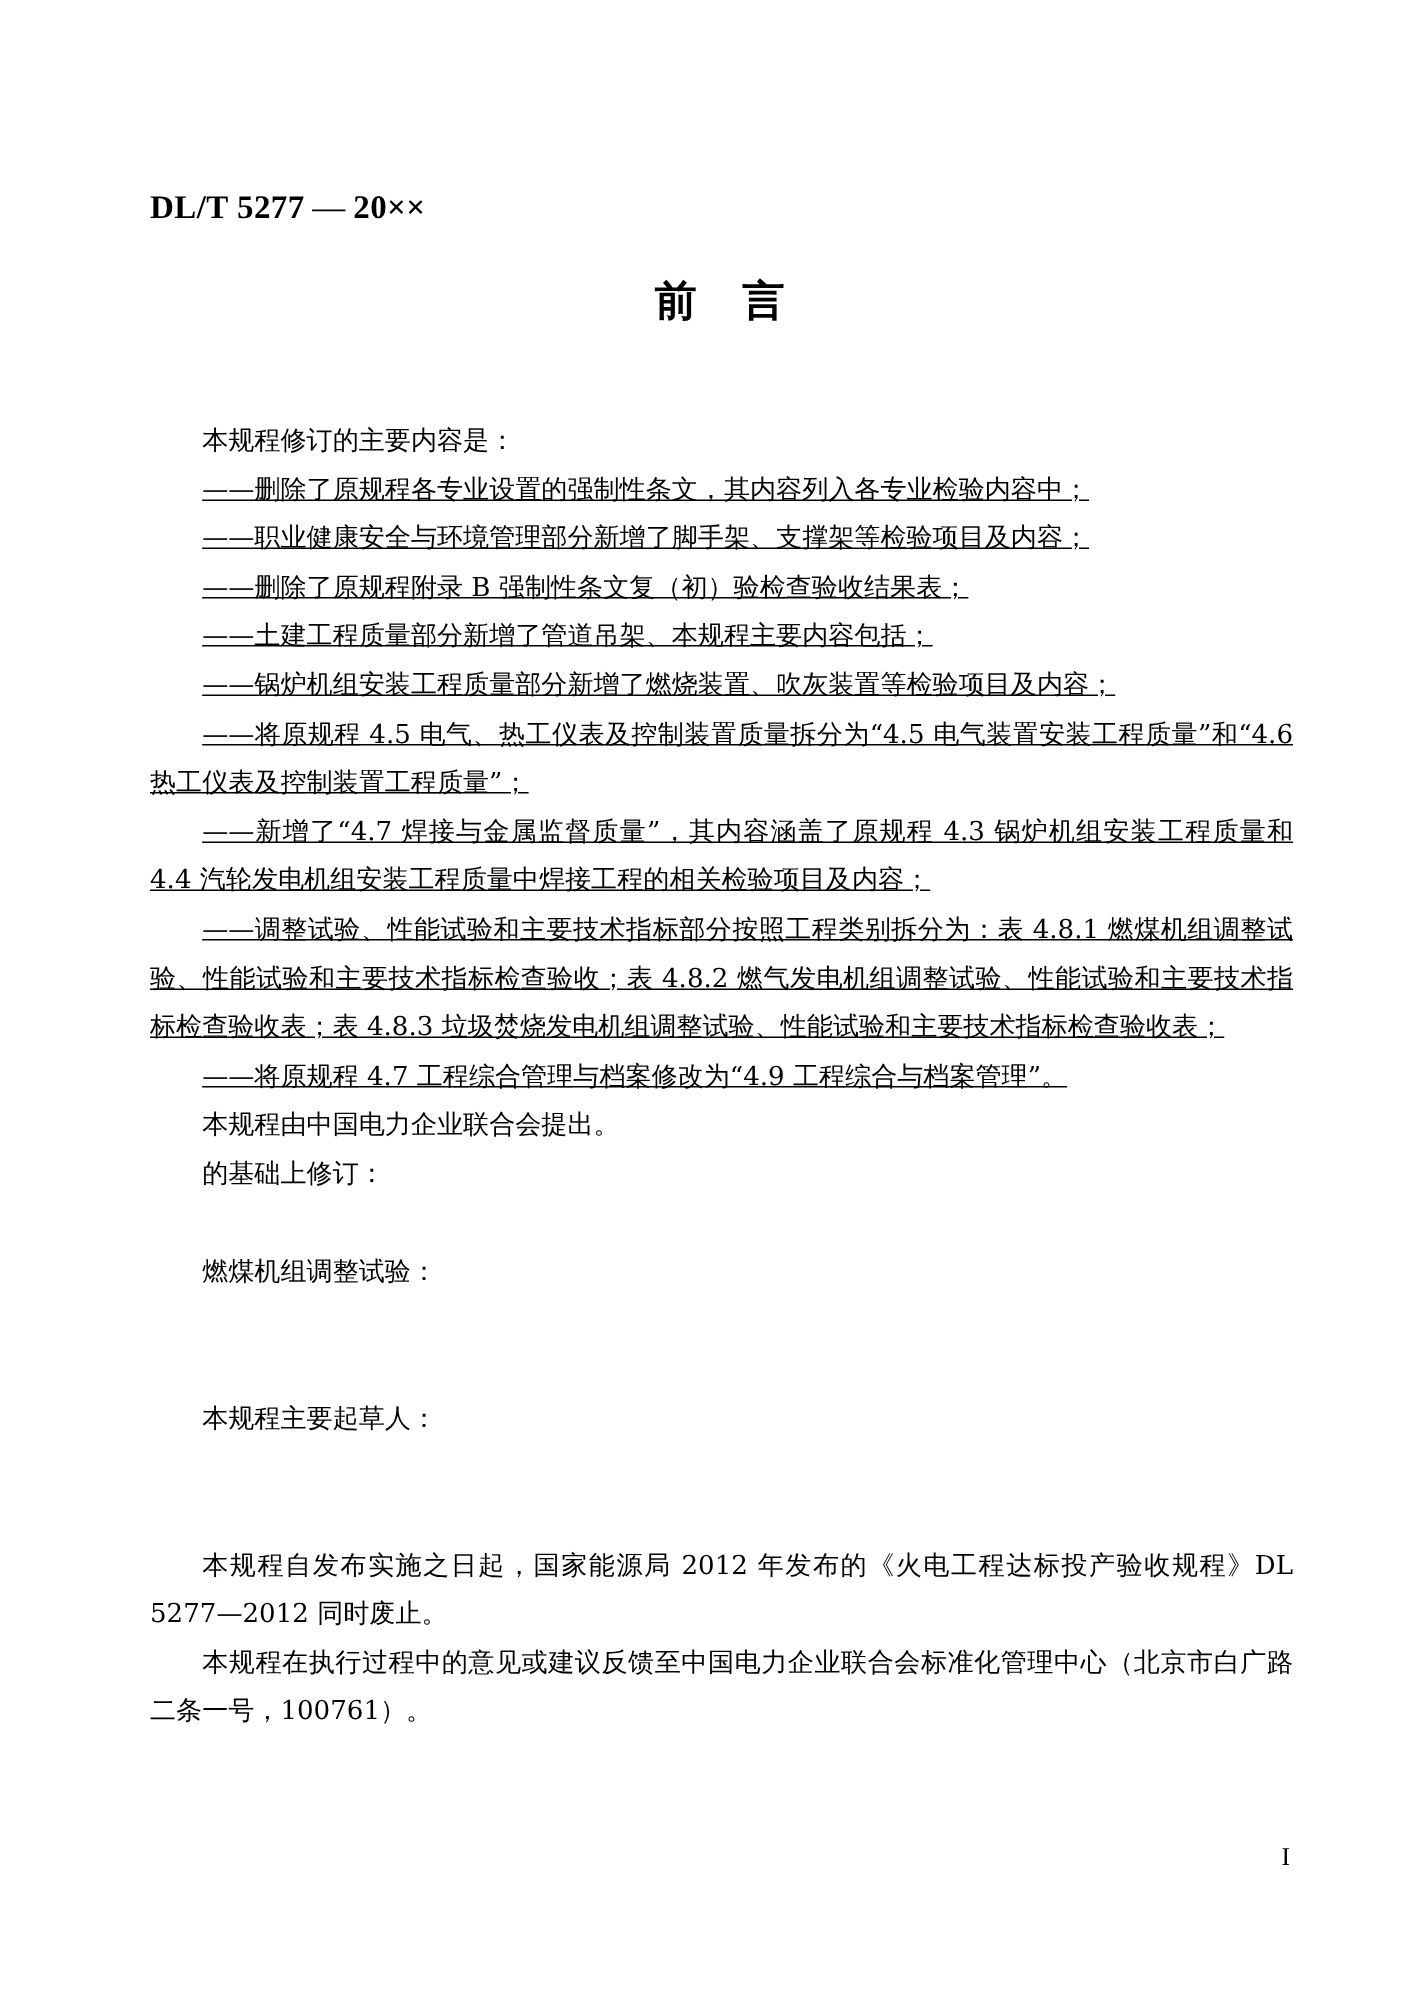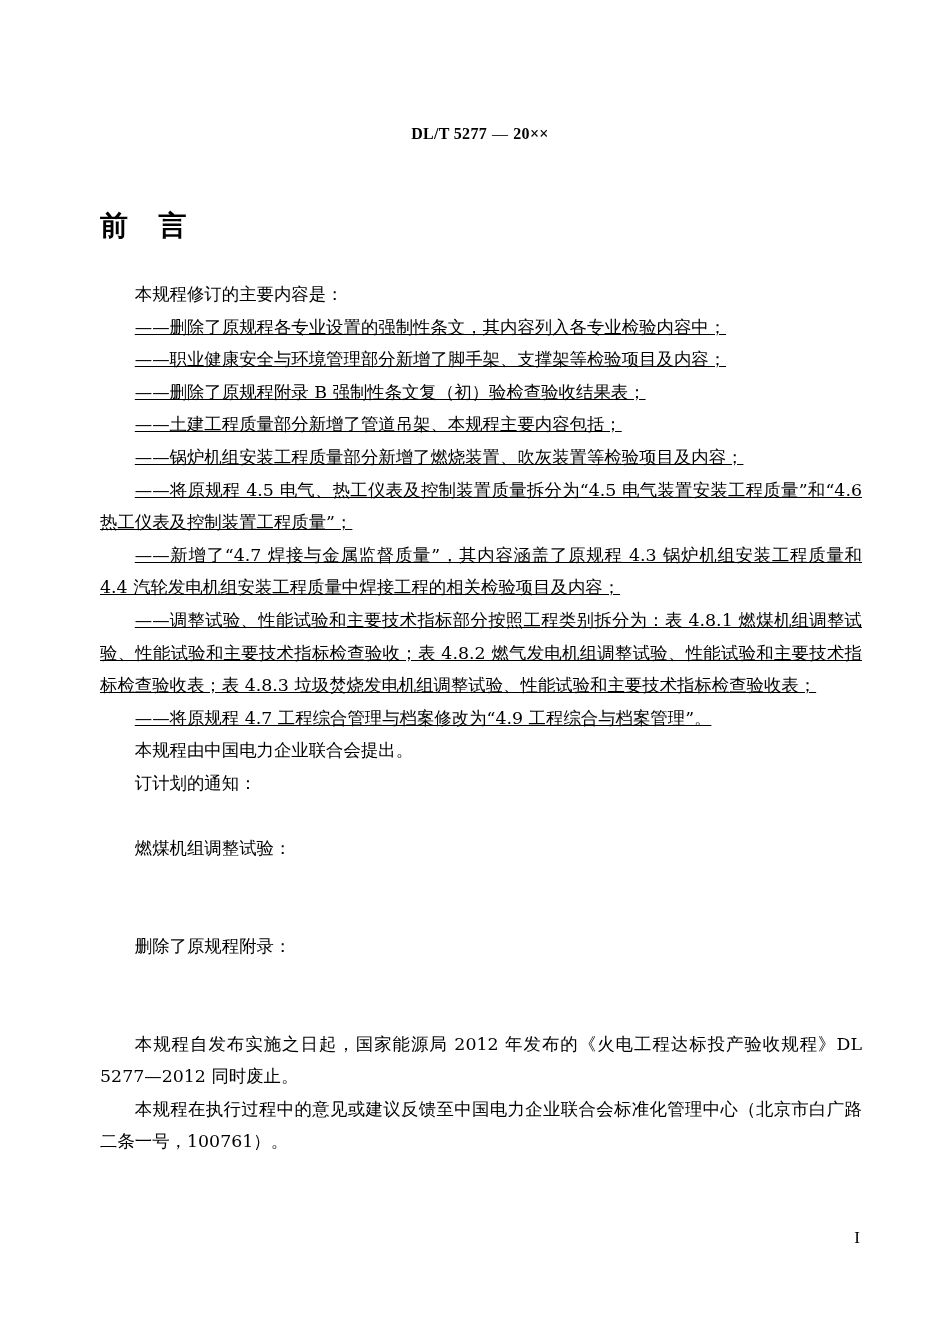--- a/index.html
+++ b/index.html
@@ -20,37 +20,37 @@
     width: 950px;
     height: 1344px;
     box-sizing: border-box;
     padding: 0;
   }
   .running-head {
     position: absolute;
     left: 100px;
     top: 125px;
     width: 760px;
-    text-align: center;
+    text-align: left;
     font-family: "Liberation Serif", "DejaVu Serif", serif;
     font-weight: bold;
-    font-size: 16px;
+    font-size: 22px;
     letter-spacing: 0.3px;
     white-space: nowrap;
   }
   .running-head .dash {
     font-weight: normal;
     padding: 0 5px;
   }
   .doc-title {
     position: absolute;
     left: 100px;
-    top: 207px;
+    top: 182px;
     width: 760px;
-    text-align: left;
+    text-align: center;
     font-size: 28px;
     font-weight: bold;
     letter-spacing: 0.5px;
     font-family: Liberation Mono, monospace;
   }
   .doc-title .gap {
     display: inline-block;
     width: 30px;
   }
   .body-text {
@@ -115,30 +115,30 @@
     <p class="dash-item">——职业健康安全与环境管理部分新增了脚手架、支撑架等检验项目及内容；</p>
     <p class="dash-item">——删除了原规程附录 B  强制性条文复（初）验检查验收结果表；</p>
     <p class="dash-item">——土建工程质量部分新增了管道吊架、本规程主要内容包括；</p>
     <p class="dash-item">——锅炉机组安装工程质量部分新增了燃烧装置、吹灰装置等检验项目及内容；</p>
     <p class="dash-item">——将原规程 4.5 电气、热工仪表及控制装置质量拆分为“4.5 电气装置安装工程质量”和“4.6 热工仪表及控制装置工程质量”；</p>
     <p class="dash-item">——新增了“4.7 焊接与金属监督质量”，其内容涵盖了原规程 4.3 锅炉机组安装工程质量和 4.4 汽轮发电机组安装工程质量中焊接工程的相关检验项目及内容；</p>
     <p class="dash-item">——调整试验、性能试验和主要技术指标部分按照工程类别拆分为：表 4.8.1  燃煤机组调整试验、性能试验和主要技术指标检查验收；表 4.8.2 燃气发电机组调整试验、性能试验和主要技术指标检查验收表；表 4.8.3 垃圾焚烧发电机组调整试验、性能试验和主要技术指标检查验收表；</p>
     <p class="dash-item">——将原规程 4.7 工程综合管理与档案修改为“4.9 工程综合与档案管理”。</p>
 
     <p class="para">本规程由中国电力企业联合会提出。</p>
-    <p class="para">订计划的通知：</p>
+    <p class="para">的基础上修订：</p>
 
     <p class="blank-line"></p>
 
     <p class="para">燃煤机组调整试验：</p>
 
     <p class="blank-line"></p>
     <p class="blank-line"></p>
 
-    <p class="para">删除了原规程附录：</p>
+    <p class="para">本规程主要起草人：</p>
 
     <p class="blank-line"></p>
 
 
     <p class="blank-line"></p>
 
     <p class="para">本规程自发布实施之日起，国家能源局 2012 年发布的《火电工程达标投产验收规程》DL 5277—2012 同时废止。</p>
 
     <p class="para">本规程在执行过程中的意见或建议反馈至中国电力企业联合会标准化管理中心（北京市白广路二条一号，100761）。</p>
 

